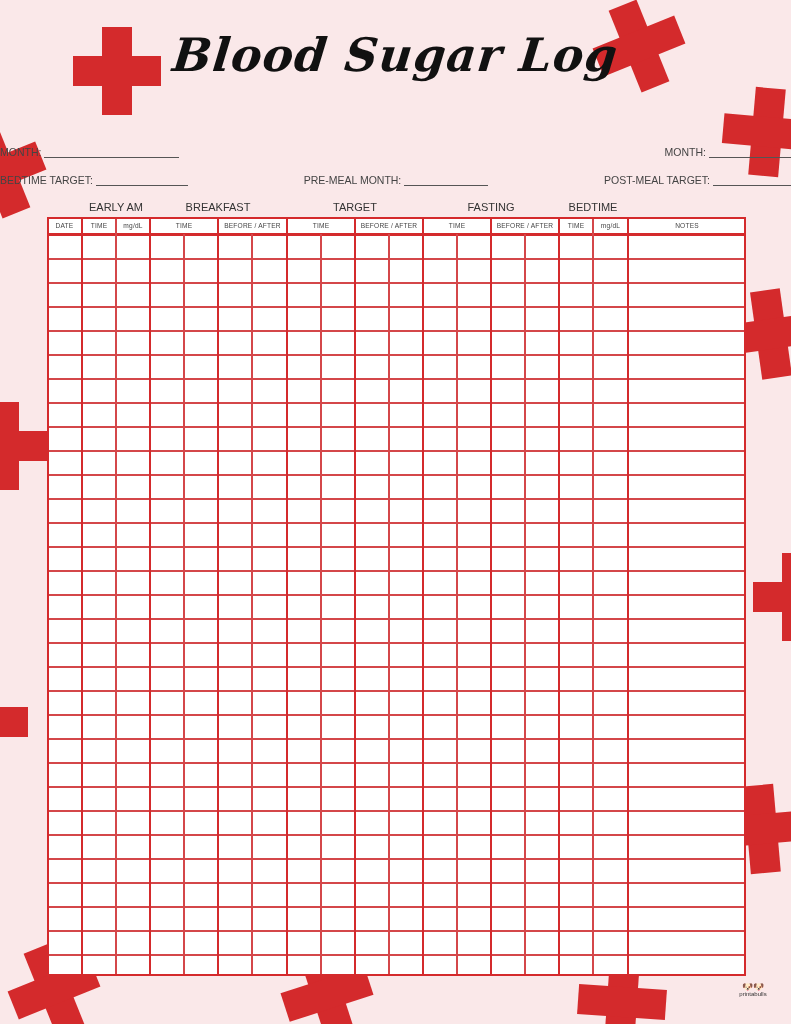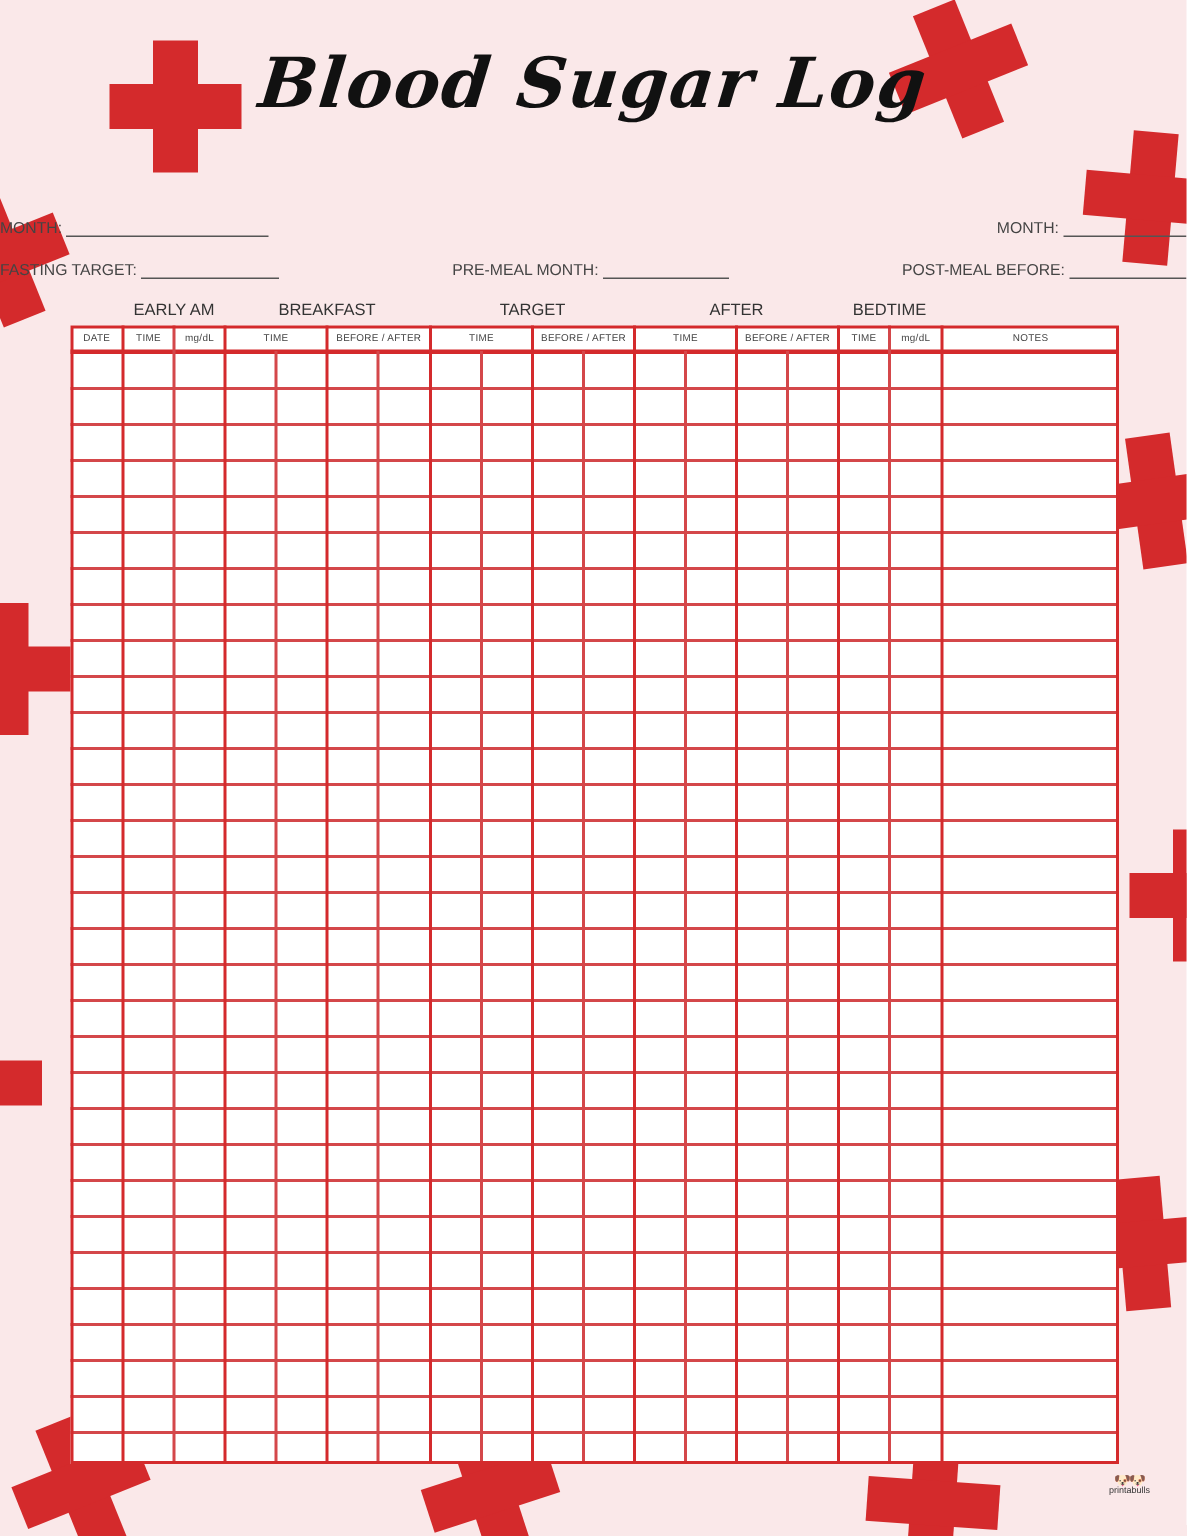--- a/index.html
+++ b/index.html
@@ -72,38 +72,38 @@
       <span>MONTH:</span>
       <span class="line" style="width: 135px;"></span>
     </div>
     <div class="field">
       <span>MONTH:</span>
       <span class="line" style="width: 82px;"></span>
     </div>
   </div>
 <div class="field-row" id="row2" style="top:174px; gap:12px;">
     <div class="field">
-      <span>FASTING TARGET:</span>
+      <span>BEDTIME TARGET:</span>
       <span class="line" style="width: 92px;"></span>
     </div>
     <div class="field">
       <span>PRE-MEAL MONTH:</span>
       <span class="line" style="width: 84px;"></span>
     </div>
     <div class="field">
-      <span>POST-MEAL BEFORE:</span>
+      <span>POST-MEAL TARGET:</span>
       <span class="line" style="width: 78px;"></span>
     </div>
   </div>
 
 <div class="section-labels" id="sections">
     <span style="left: 116px;">EARLY AM</span>
     <span style="left: 218px;">BREAKFAST</span>
     <span style="left: 355px;">TARGET</span>
-    <span style="left: 491px;">AFTER</span>
+    <span style="left: 491px;">FASTING</span>
     <span style="left: 593px;">BEDTIME</span>
   </div>
 
 <div class="table-wrap" id="table">
     <div class="hdr-cell" style="left: 0px; width: 35px;">DATE</div>
     <div class="hdr-cell" style="left: 35px; width: 34px;">TIME</div>
     <div class="hdr-cell" style="left: 69px; width: 34px;">mg/dL</div>
     <div class="hdr-cell" style="left: 103px; width: 68px;">TIME</div>
     <div class="hdr-cell" style="left: 171px; width: 69px;">BEFORE / AFTER</div>
     <div class="hdr-cell" style="left: 240px; width: 68px;">TIME</div>

